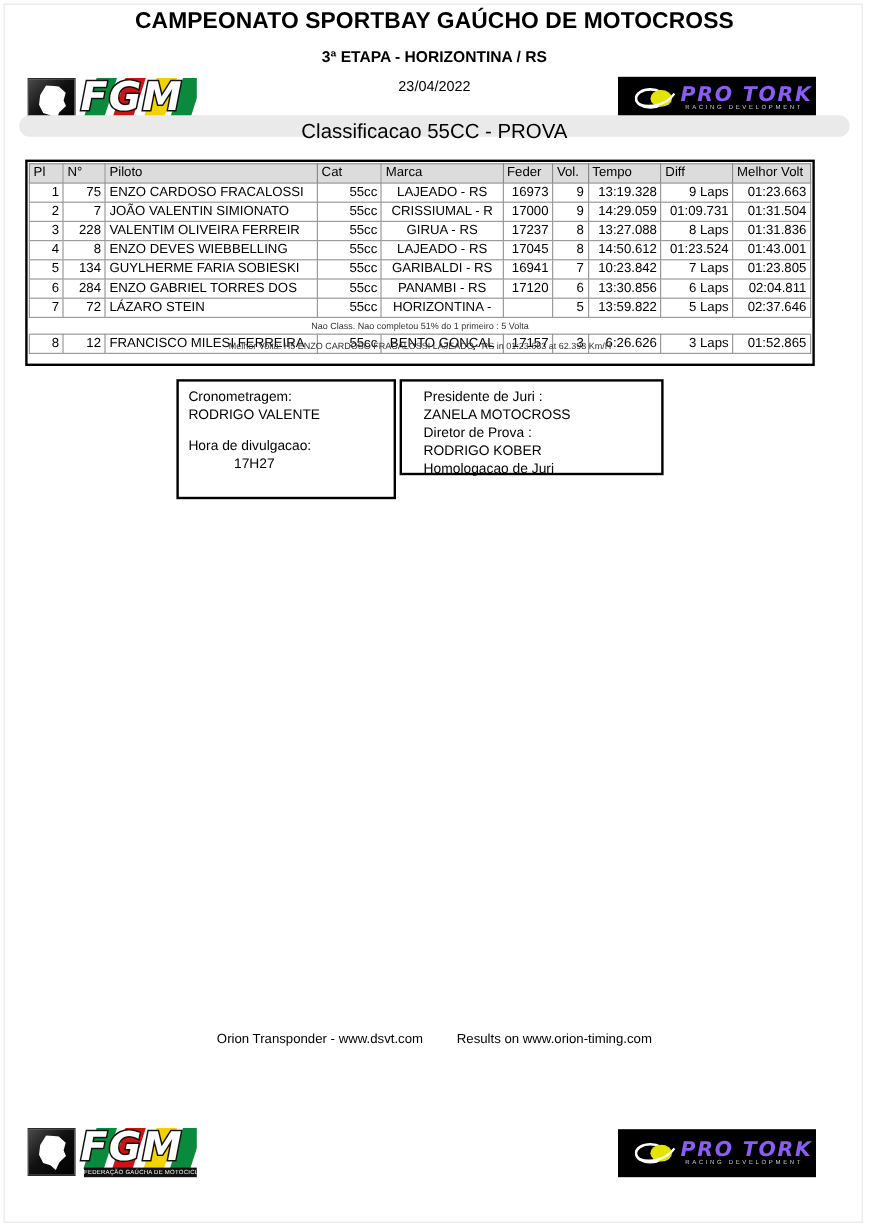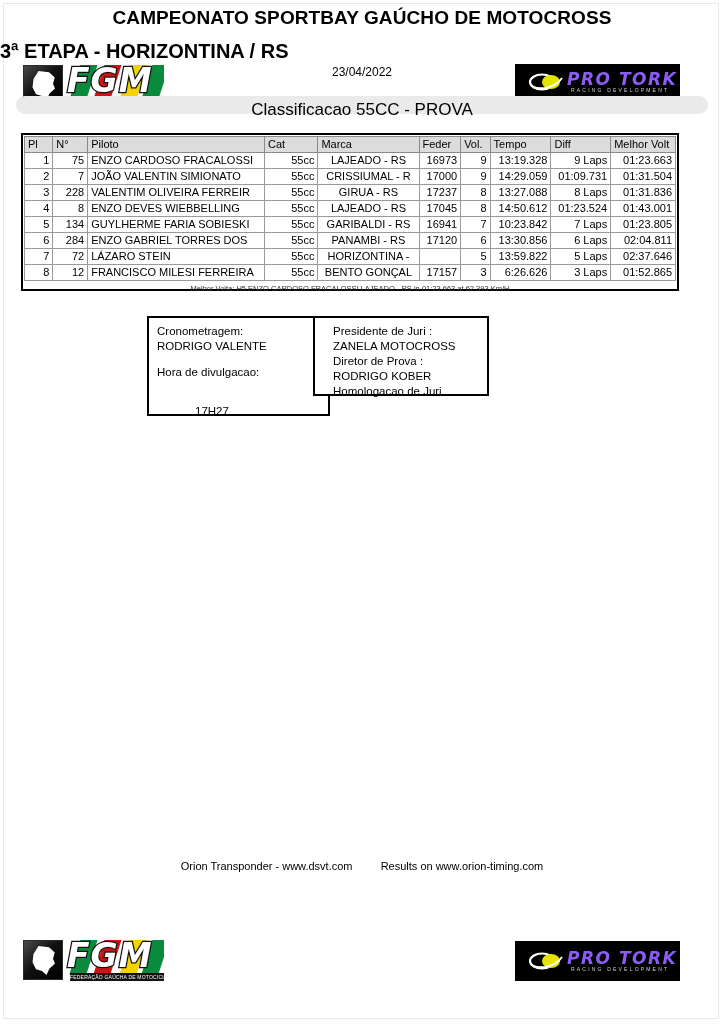--- a/index.html
+++ b/index.html
@@ -13,22 +13,22 @@
     position:absolute;left:3px;top:3px;width:716px;height:1016px;
     border:1px solid #e9e9e9;box-sizing:border-box;
   }
 
   
   .doc-title{
     position:absolute;left:0;top:7px;width:724px;text-align:center;
     font-size:19px;font-weight:bold;letter-spacing:.1px;
   }
   .doc-subtitle{
-    position:absolute;left:0;top:40px;width:724px;
-    font-size:20px;font-weight:bold;
+    position:absolute;left:0;top:40px;width:724px;text-align:center;
+    font-size:13px;font-weight:bold;
   }
   .doc-date{
     position:absolute;left:0;top:65px;width:724px;text-align:center;
     font-size:12px;
   }
 
   
   .fgm{position:absolute;width:145px;height:46px;}
   .fgm .shield{
     position:absolute;left:2px;top:2px;width:40px;height:40px;
@@ -131,22 +131,22 @@
     position:absolute;left:21px;top:284px;width:658px;
     text-align:center;font-size:7.5px;color:#333;
   }
 
   
   .info-box{
     position:absolute;border:2px solid #000;box-sizing:border-box;
     background:#fff;font-size:11.5px;line-height:15px;padding:6px 8px 4px 8px;
   }
   .box-crono{left:147px;top:316px;width:183px;height:100px;}
-  .box-juri{left:313px;top:316px;width:176px;height:80px;padding-left:18px;}
-  .info-box .indent{padding-left:38px;margin-top:24px;}
+  .box-juri{left:333px;top:316px;width:220px;height:80px;padding-left:18px;}
+  .info-box .indent{padding-left:38px;}
   .spacer{height:11px;}
 
   
   .footer-line{
     position:absolute;left:0;top:860px;width:724px;text-align:center;font-size:11px;
   }
   .footer-line .gap{display:inline-block;width:22px;}
 </style>
 </head>
 <body>
@@ -280,20 +280,23 @@
           <td class="c-num">72</td>
           <td class="c-piloto">LÁZARO STEIN</td>
           <td class="c-cat">55cc</td>
           <td class="c-marca">HORIZONTINA -</td>
           <td class="c-feder"></td>
           <td class="c-vol">5</td>
           <td class="c-tempo">13:59.822</td>
           <td class="c-diff">5 Laps</td>
           <td class="c-melhor">02:37.646</td>
         </tr>
+        <tr class="note-row">
+          <td colspan="10">Nao Class. Nao completou  51% do 1 primeiro : 5 Volta</td>
+        </tr>
         <tr>
           <td class="c-pl">8</td>
           <td class="c-num">12</td>
           <td class="c-piloto">FRANCISCO MILESI FERREIRA</td>
           <td class="c-cat">55cc</td>
           <td class="c-marca">BENTO GONÇAL</td>
           <td class="c-feder">17157</td>
           <td class="c-vol">3</td>
           <td class="c-tempo">6:26.626</td>
           <td class="c-diff">3 Laps</td>

